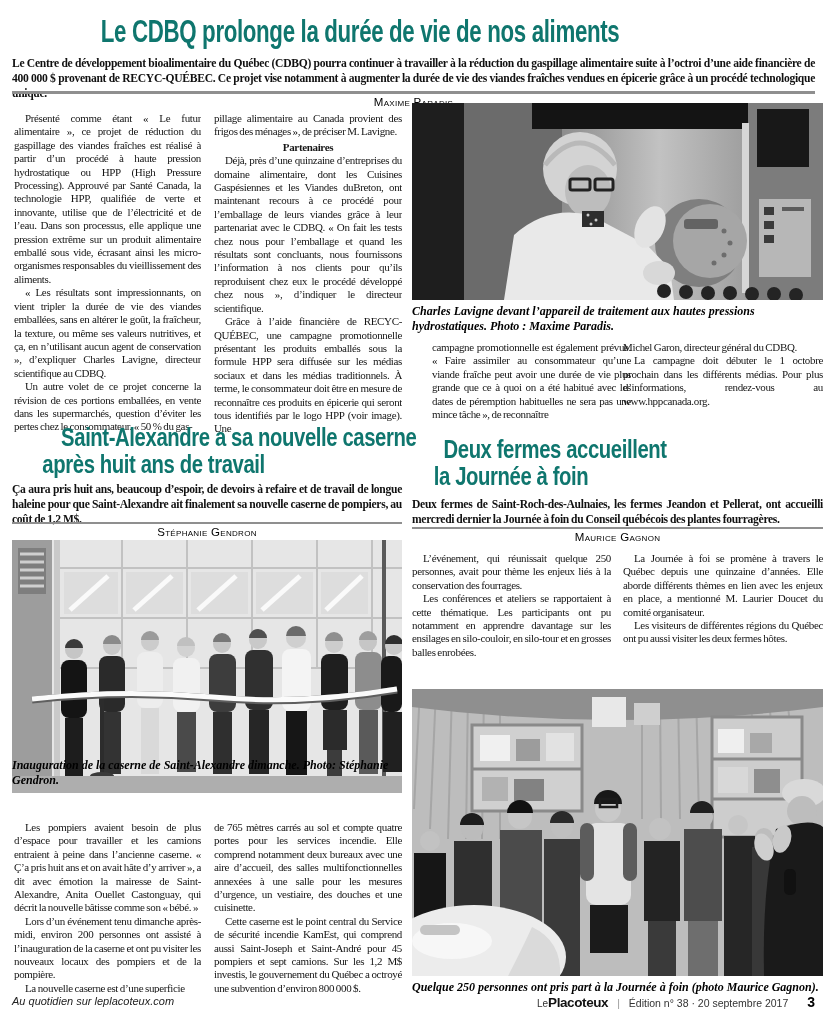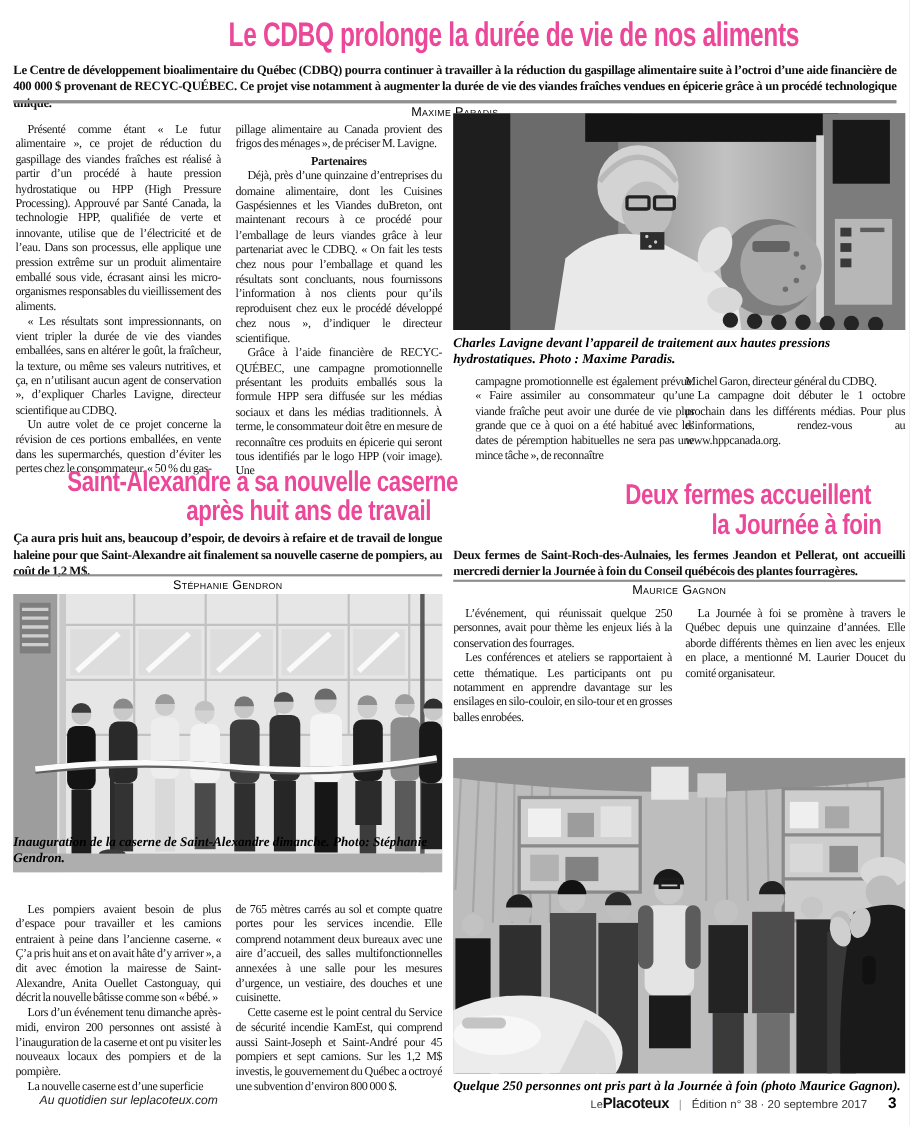--- a/index.html
+++ b/index.html
@@ -3,21 +3,21 @@
 <meta charset="utf-8">
 <style>
   html,body{margin:0;padding:0;background:#e0e0e0;}
   .page{
     position:relative;width:827px;height:1024px;background:#ffffff;
     margin:0 auto;overflow:hidden;color:#1c1c1c;
     font-family:"Liberation Serif", serif;
   }
   .abs{position:absolute;}
   
-  .headline{text-align:right;color:#ec4899;font-family:"Liberation Sans", sans-serif;font-weight:700;}
+  .headline{text-align:left;color:#0f766e;font-family:"Liberation Sans", sans-serif;font-weight:700;}
   .hl-line{display:block;line-height:1.04;}
   .cond{display:inline-block;transform:scaleX(0.72);transform-origin:50% 50%;white-space:nowrap;letter-spacing:-0.5px;}
   .cond2{display:inline-block;transform:scaleX(0.78);transform-origin:50% 50%;white-space:nowrap;letter-spacing:-0.5px;}
   #h1{font-size:31px;}
   .h2{font-size:26px;}
   
   .lead{font-weight:700;font-size:11.6px;line-height:14.8px;text-align:justify;letter-spacing:-0.3px;word-spacing:-0.5px;color:#111;}
   
   .rule{background:#8f8f8f;}
   
@@ -25,21 +25,21 @@
   
   .col{font-size:11px;line-height:13.4px;text-align:justify;letter-spacing:-0.35px;word-spacing:-0.6px;overflow:hidden;color:#161616;}
   .col p{margin:0;text-indent:11px;}
   .col p.cont{text-indent:0;}
   .subhead{display:block;text-align:center;font-weight:700;text-indent:0 !important;margin:2px 0 0 0;}
   
   .caption{font-weight:700;font-style:italic;font-size:12px;line-height:15px;color:#000;}
   
   .photo{display:block;background:#bbb;}
   
-  .footer-left{font-family:"Liberation Sans", sans-serif;font-style:italic;font-size:11px;color:#222;margin-left:24px;}
+  .footer-left{font-family:"Liberation Sans", sans-serif;font-style:italic;font-size:11px;color:#222;}
   .footer-right{font-family:"Liberation Sans", sans-serif;font-size:10.5px;color:#333;text-align:right;}
   .brand-le{font-size:10px;color:#333;}
   .brand{font-weight:700;font-size:13.5px;letter-spacing:-0.4px;color:#111;}
   .fsep{color:#999;margin:0 6px;}
   .pagenum{font-weight:700;font-size:14px;color:#000;margin-left:16px;}
 </style>
 </head>
 <body>
 
 <div class="page">
@@ -253,20 +253,21 @@
   <div class="abs lead" style="top:498px;left:412px;width:411px;">Deux fermes de Saint-Roch-des-Aulnaies, les fermes Jeandon et Pellerat, ont accueilli mercredi dernier la Journée à foin du Conseil québécois des plantes fourragères.</div>
   <div class="abs rule" style="top:527px;left:412px;width:411px;height:2px;"></div>
   <div class="abs byline" style="top:531px;left:412px;width:411px;">Maurice Gagnon</div>
 
   <div class="abs col" style="top:552px;left:412px;width:199px;height:132px;">
     <p>L’événement, qui réunissait quelque 250 personnes, avait pour thème les enjeux liés à la conservation des fourrages.</p>
     <p>Les conférences et ateliers se rapportaient à cette thématique. Les participants ont pu notamment en apprendre davantage sur les ensilages en silo-couloir, en silo-tour et en grosses balles enrobées.</p>
   </div>
   <div class="abs col" style="top:552px;left:623px;width:200px;height:132px;">
     <p>La Journée à foi se promène à travers le Québec depuis une quinzaine d’années. Elle aborde différents thèmes en lien avec les enjeux en place, a mentionné M. Laurier Doucet du comité organisateur.</p>
+    <p>Les visiteurs de différentes régions du Québec ont pu aussi visiter les deux fermes hôtes.</p>
   </div>
 
   <svg class="abs photo" style="top:689px;left:412px;" width="411" height="287" viewBox="0 0 411 287">
     <rect width="411" height="287" fill="#bdbdbd"></rect>
 
     <g stroke="#a6a6a6" stroke-width="2">
       <line x1="8" y1="0" x2="2" y2="120"></line>
         <line x1="24" y1="0" x2="18" y2="140"></line>
         <line x1="40" y1="0" x2="36" y2="150"></line>
       <line x1="56" y1="0" x2="54" y2="150"></line>

